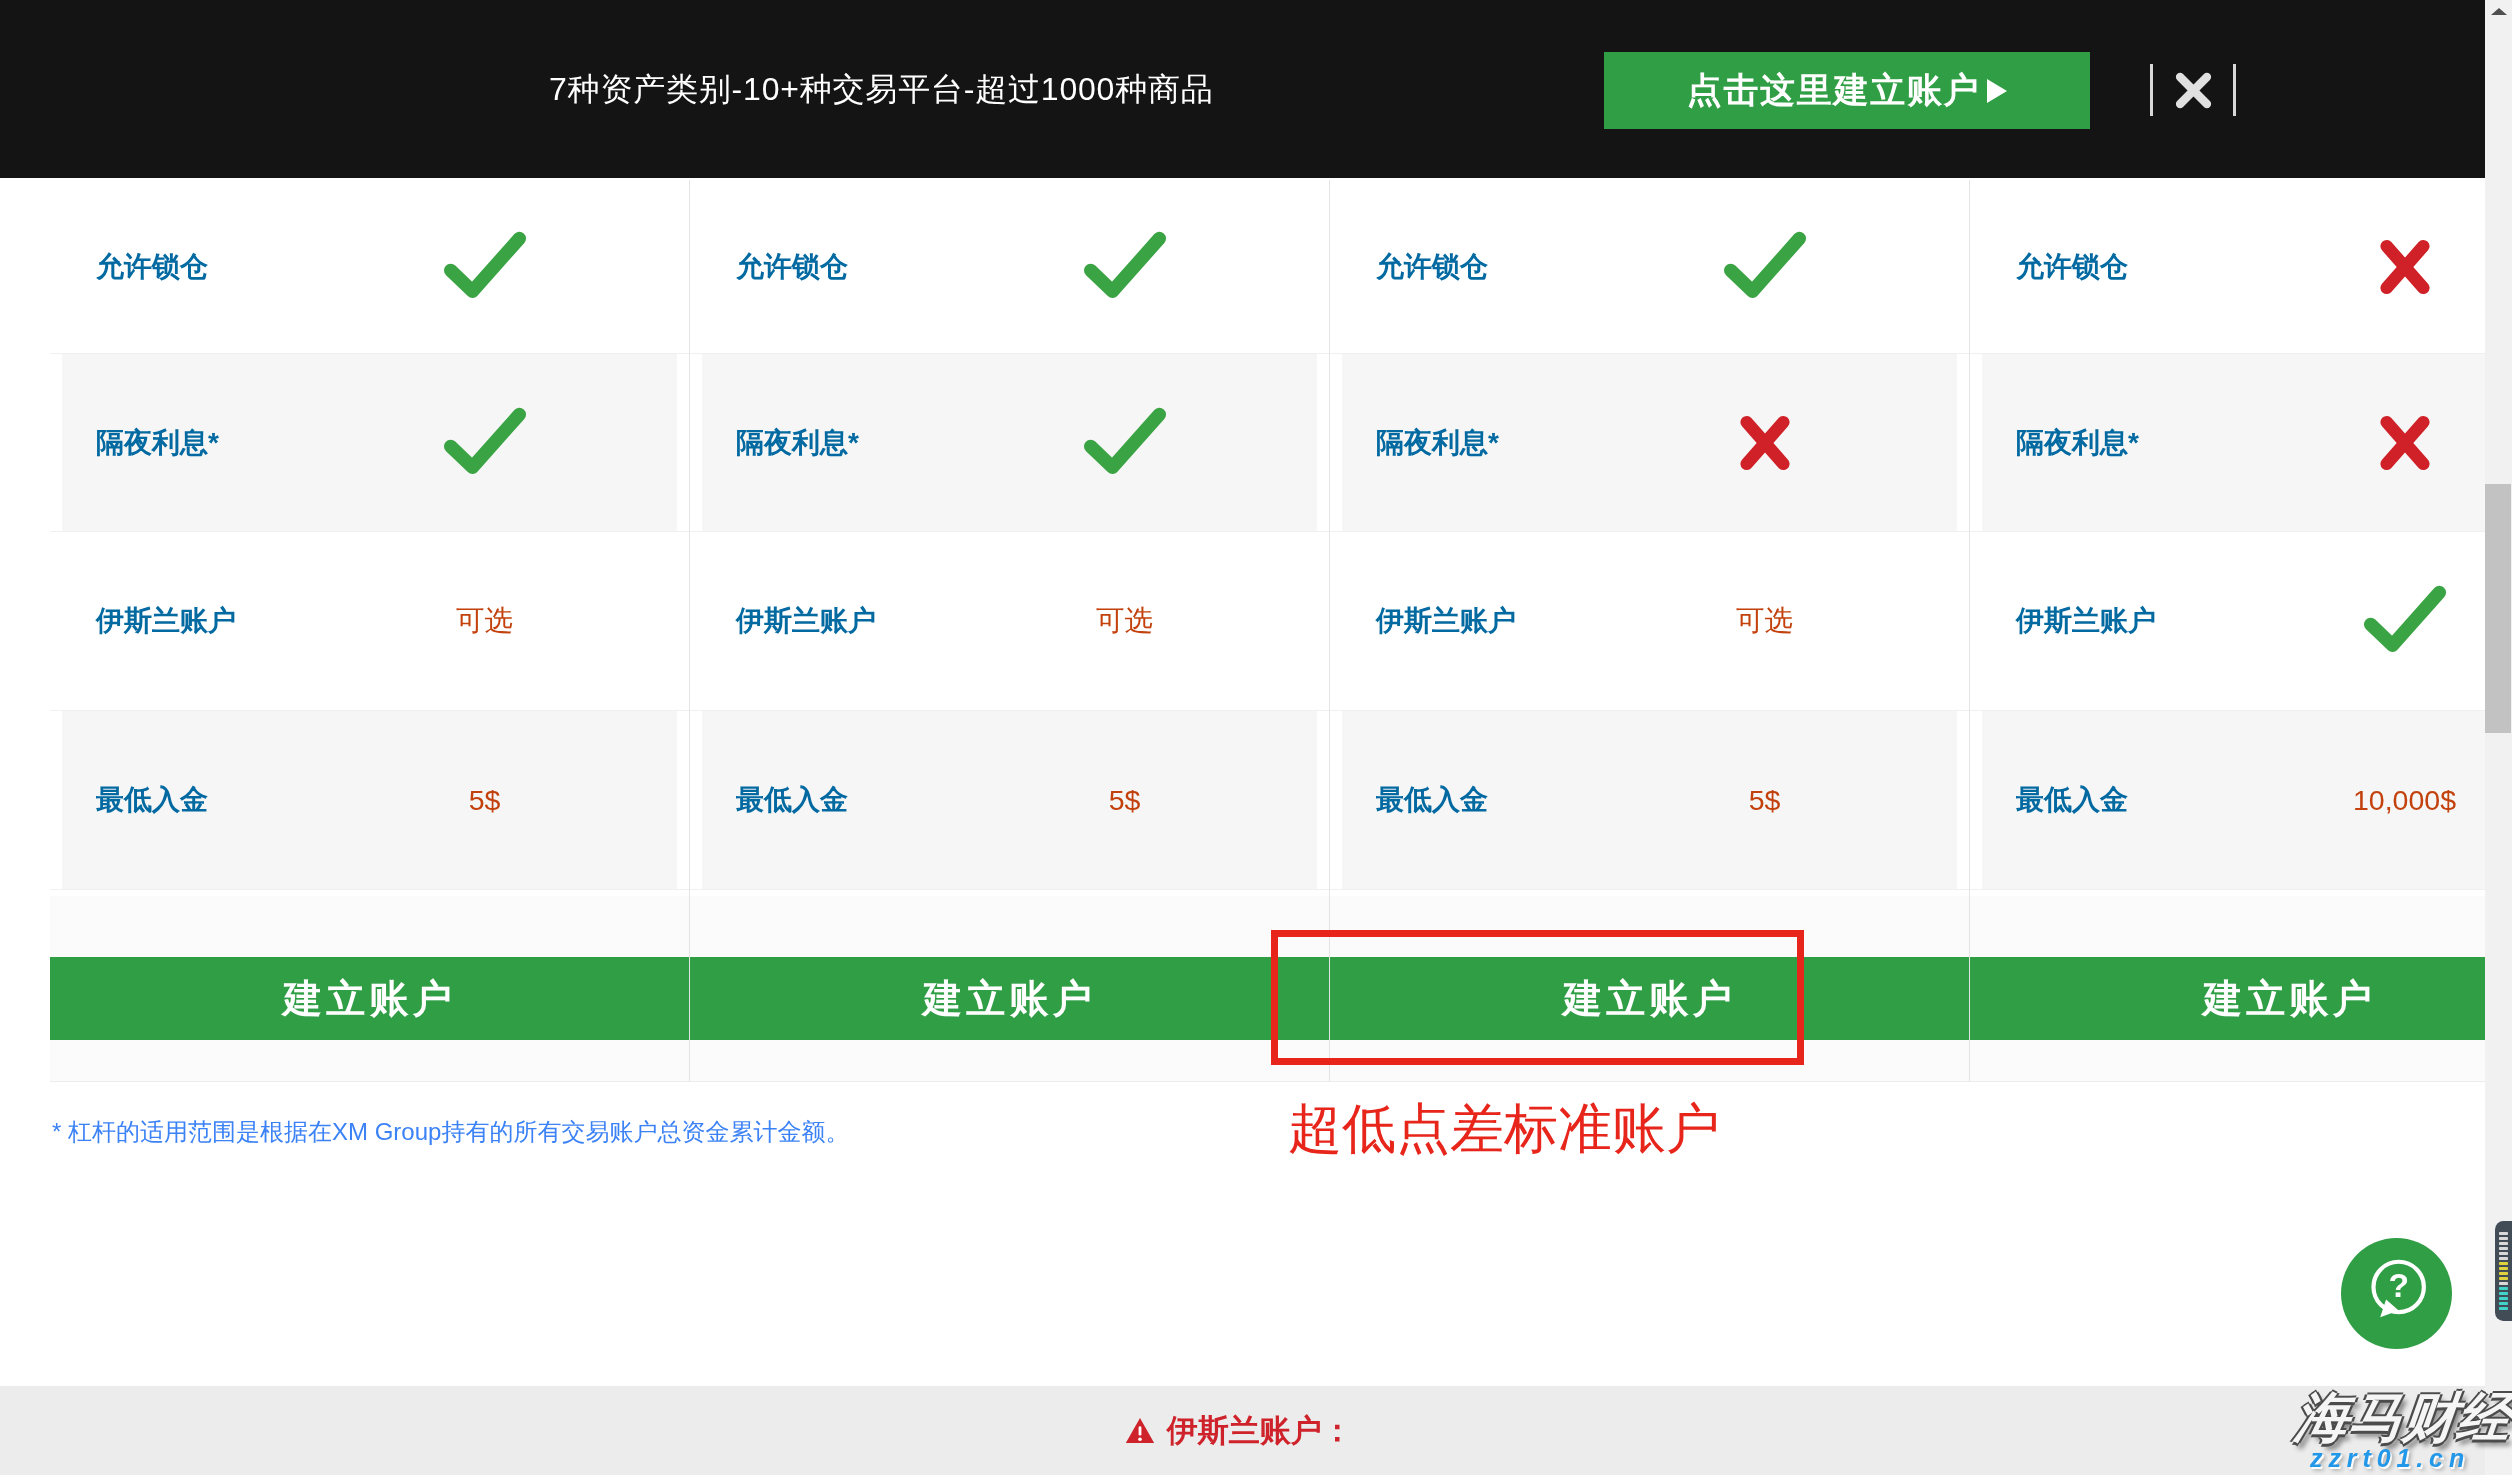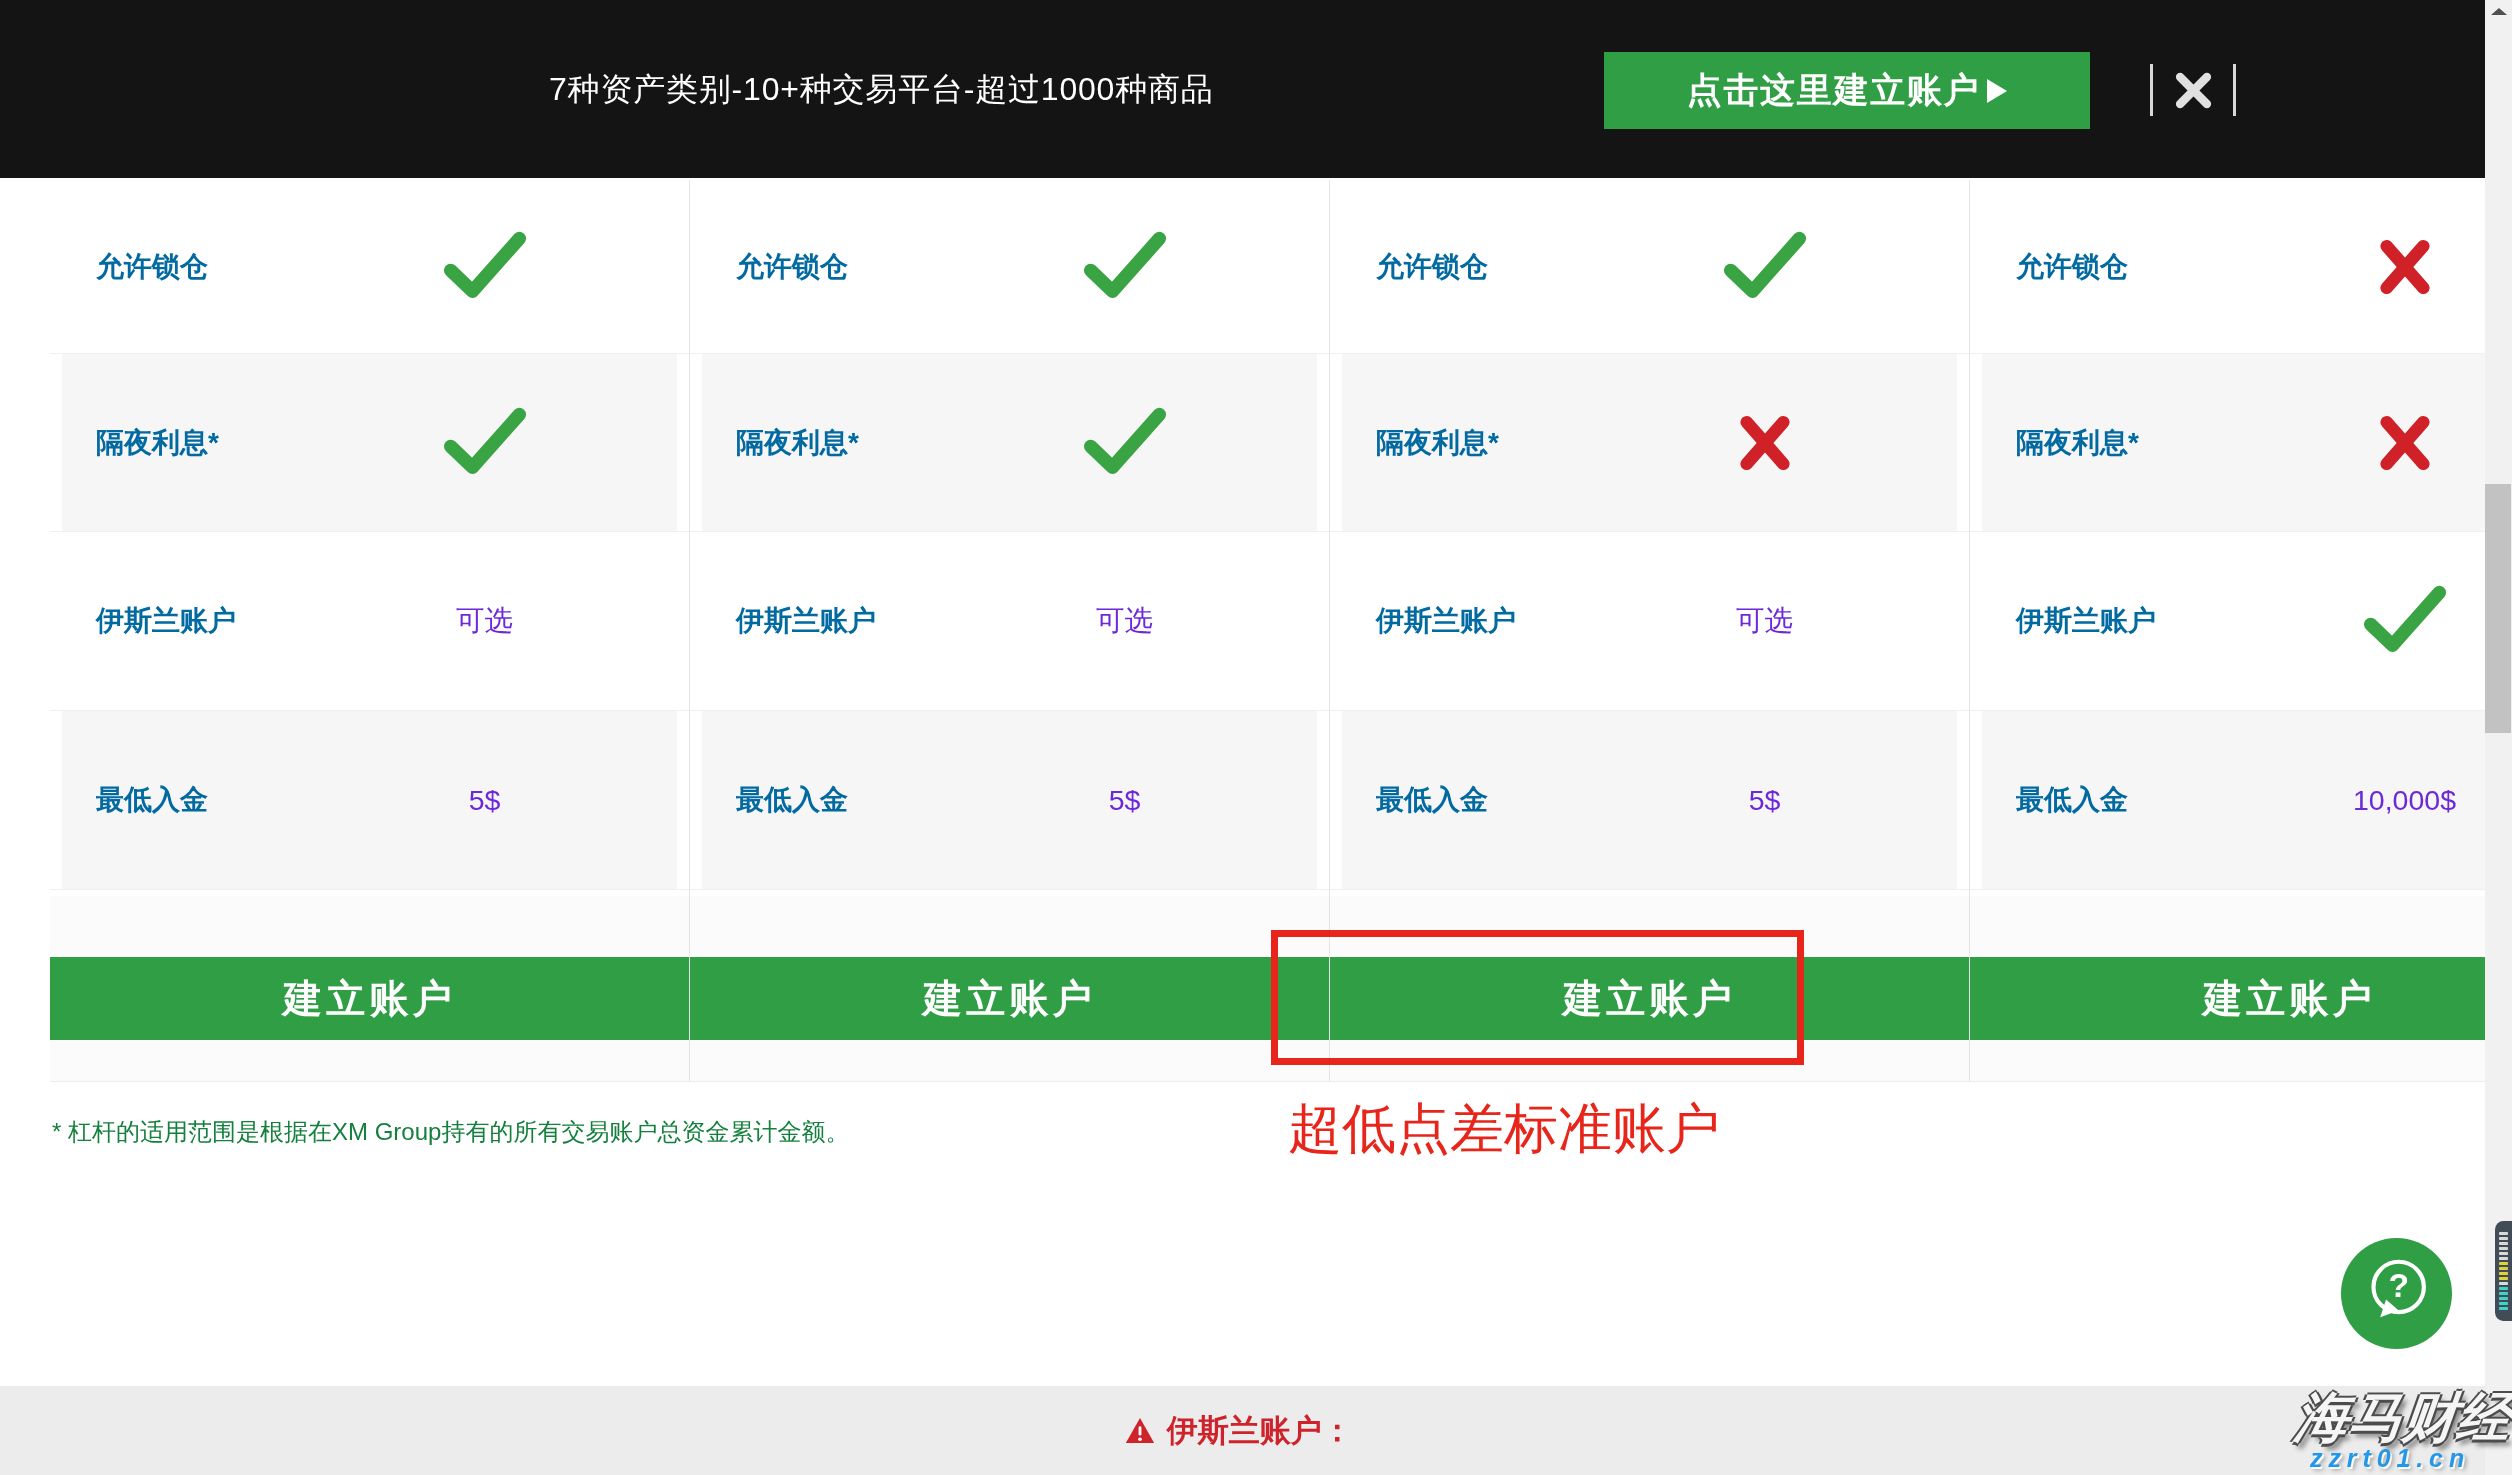--- a/index.html
+++ b/index.html
@@ -30,32 +30,32 @@
   .col + .col{border-left:0.8px solid #e4e4e4;}
   .cell{position:relative;border-bottom:0.8px solid #f0f0f0;}
   .cell.h1{height:173px}.cell.h2{height:177px}.cell.h3{height:178px}.cell.h4{height:178px}
   .cell.alt::before{content:"";position:absolute;top:0;bottom:0;left:11.7px;right:11.7px;background:#f6f6f6;}
   .lab{
     position:absolute;left:46px;top:50%;transform:translateY(-50%);
     font-size:28px;font-weight:700;color:#0369a1;z-index:1;white-space:nowrap;
   }
   .val{
     position:absolute;left:68%;top:50%;transform:translate(-50%,-50%);
-    font-size:28.5px;color:#6d28d9;z-index:1;display:flex;align-items:center;white-space:nowrap;
+    font-size:28.5px;color:#c2410c;z-index:1;display:flex;align-items:center;white-space:nowrap;
   }
   .band{
     position:relative;height:185px;background:#fbfbfb;border-top:6.7px solid #fff;
     border-bottom:0.8px solid #ececec;display:flex;align-items:flex-start;justify-content:center;
   }
   .open-btn{
     margin-top:61px;width:639px;height:83px;background:var(--green);border:none;cursor:pointer;
     color:#fff;font-family:inherit;font-size:39px;font-weight:700;letter-spacing:4.2px;white-space:nowrap;
   }
   
-  .footnote{position:absolute;left:52px;top:1116px;font-size:24px;color:#15803d;white-space:nowrap;}
+  .footnote{position:absolute;left:52px;top:1116px;font-size:24px;color:#3b82f6;white-space:nowrap;}
   .red-box{position:absolute;left:1271px;top:930px;width:519px;height:121px;border:7.5px solid var(--hl-red);z-index:5;}
   .red-note{position:absolute;left:1288px;top:1099px;font-size:54px;line-height:1.1;color:var(--hl-red);z-index:5;white-space:nowrap;}
   
   .help{
     position:absolute;left:2341px;top:1238px;width:111px;height:111px;border-radius:50%;
     background:var(--green);border:none;cursor:pointer;padding:0;z-index:6;
     display:flex;align-items:center;justify-content:center;
   }
   
   .footer{

